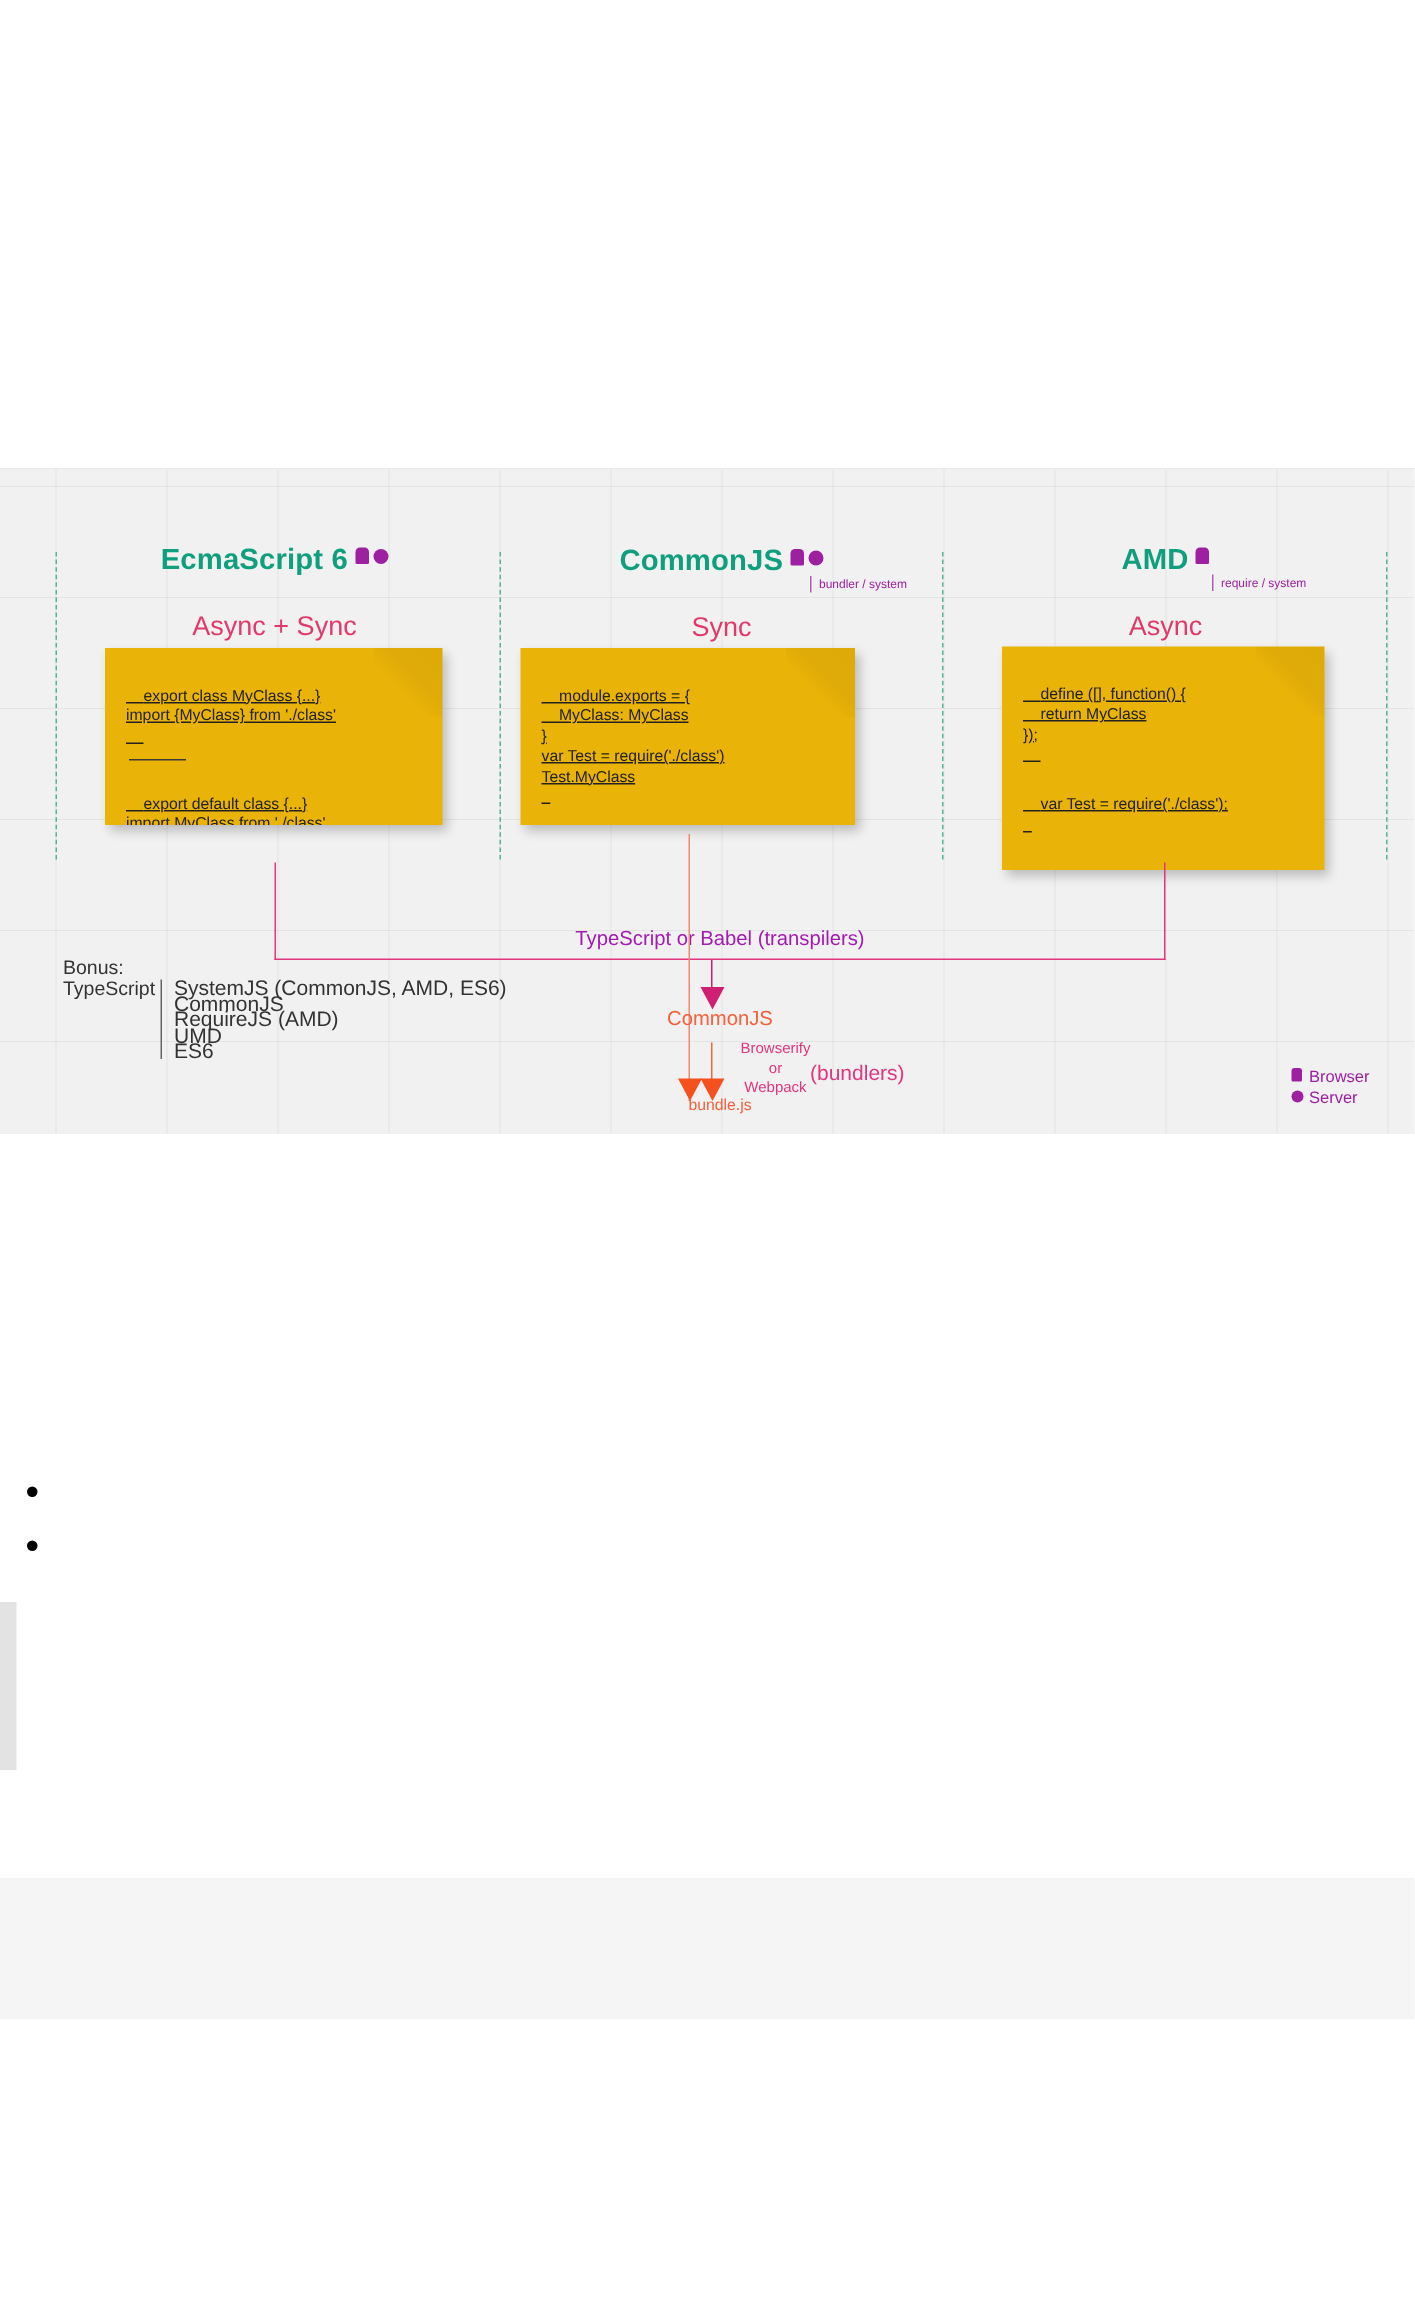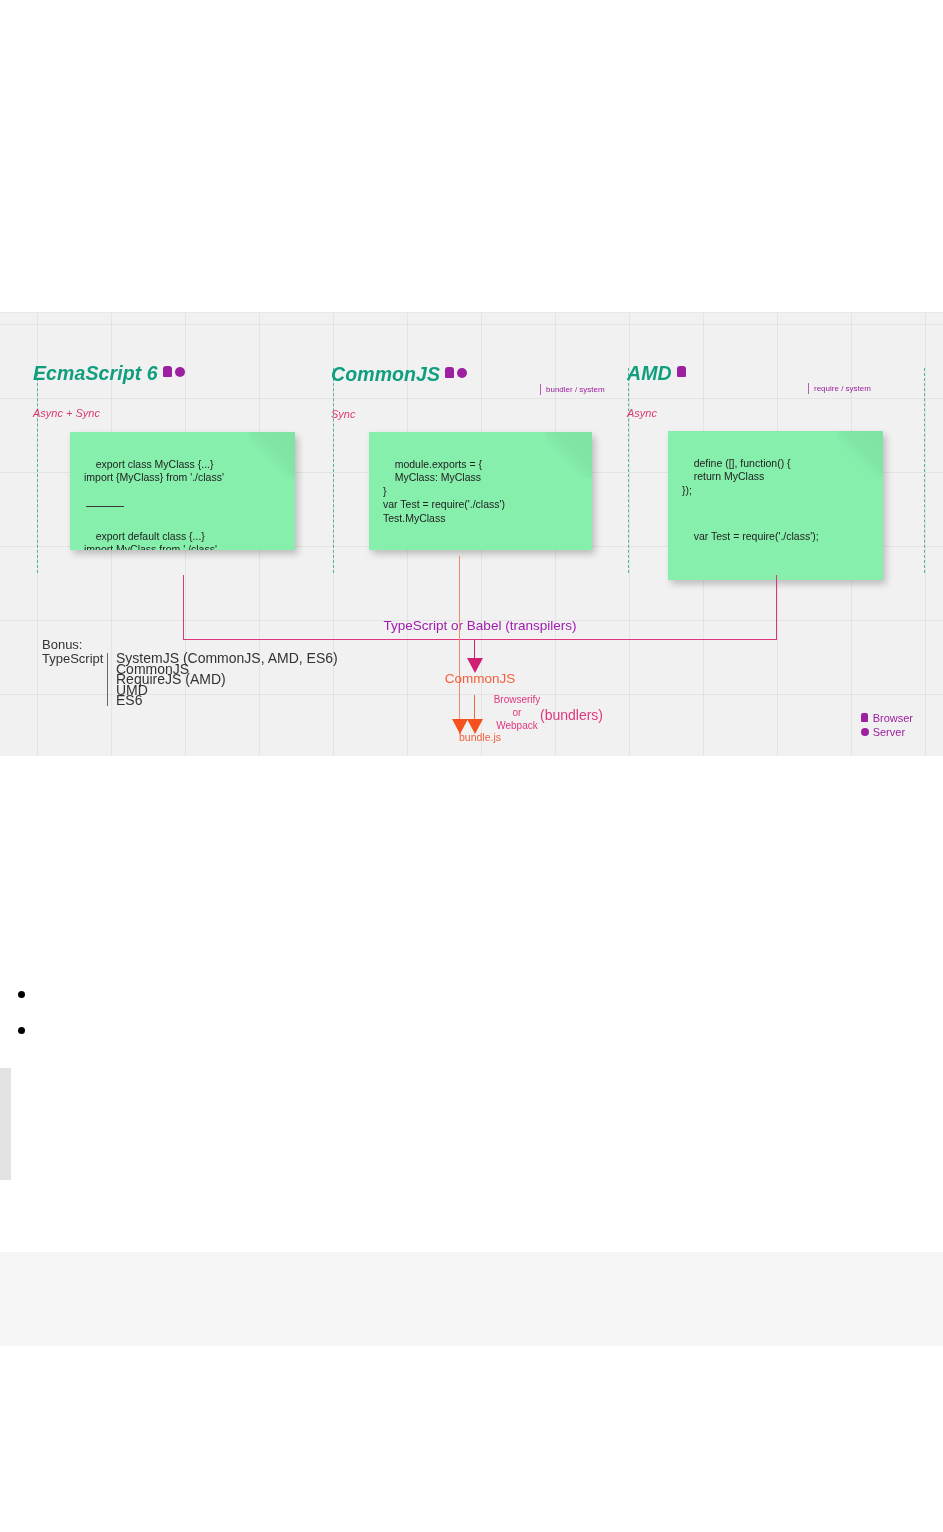--- a/index.html
+++ b/index.html
@@ -38,21 +38,21 @@
 
   .dashline {
     position: absolute;
     top: 55px;
     width: 0;
     height: 205px;
     border-left: 1.5px dashed #3aa98e;
     opacity: .85;
   }
 
-  .col { position: absolute; top: 0; width: 300px; text-align: left; font-style: italic; }
+  .col { position: absolute; top: 0; width: 300px; text-align: center; }
 
   .col-title {
     font-size: 19.5px;
     font-weight: bold;
     color: #0f9e7e;
     letter-spacing: .1px;
     white-space: nowrap;
     position: relative;
     display: inline-block;
   }
@@ -84,38 +84,39 @@
     font-size: 8px;
     color: #9c20a0;
     padding-left: 5px;
     border-left: 1.5px solid #b martin;
     border-left: 1.5px solid #b45cb8;
     line-height: 11px;
     height: 11px;
   }
 
   .col-mode {
-    font-size: 11px;
+    font-size: 18px;
     color: #e03a6d;
     margin-top: 22px;
   }
 
   
   .note {
     position: absolute;
-    background: #86efac;
+    background: #eab308;
     box-shadow: 3px 4px 7px rgba(0,0,0,0.22);
     padding: 12px 14px 0 14px;
     box-sizing: border-box;
     font-size: 10.5px;
     line-height: 13.5px;
     color: #222;
     text-align: left;
     white-space: pre;
     overflow: hidden;
+    text-decoration: underline;
   }
   .note::after {
     content: "";
     position: absolute;
     top: 0; right: 0;
     width: 46px; height: 46px;
     background: linear-gradient(225deg, rgba(0,0,0,0.05) 0%, rgba(0,0,0,0.045) 42%, rgba(0,0,0,0) 62%);
     pointer-events: none;
   }
   .note .rule {
@@ -322,21 +323,21 @@
 import MyClass from './class'</span>
   </div>
 
   <div class="col" style="left:331px;top:47px;">
     <span class="col-title">
       <span>CommonJS</span><span class="marker-row"><span class="mk-browser"></span><span class="mk-server"></span></span>
     </span>
     <div class="col-mode">Sync</div>
   </div>
   <div class="sub-annot" style="left:540px;top:71px;">bundler / system</div>
-  <div class="note" style="left:369px;top:119px;width:223px;height:118px;">
+  <div class="note" style="left:347px;top:119px;width:223px;height:118px;">
     <span>module.exports = {
     MyClass: MyClass
 }
 var Test = require('./class')
 Test.MyClass</span>
   </div>
 
   <div class="col" style="left:627px;top:46px;">
     <span class="col-title">
       <span>AMD</span><span class="marker-row"><span class="mk-browser"></span></span>

